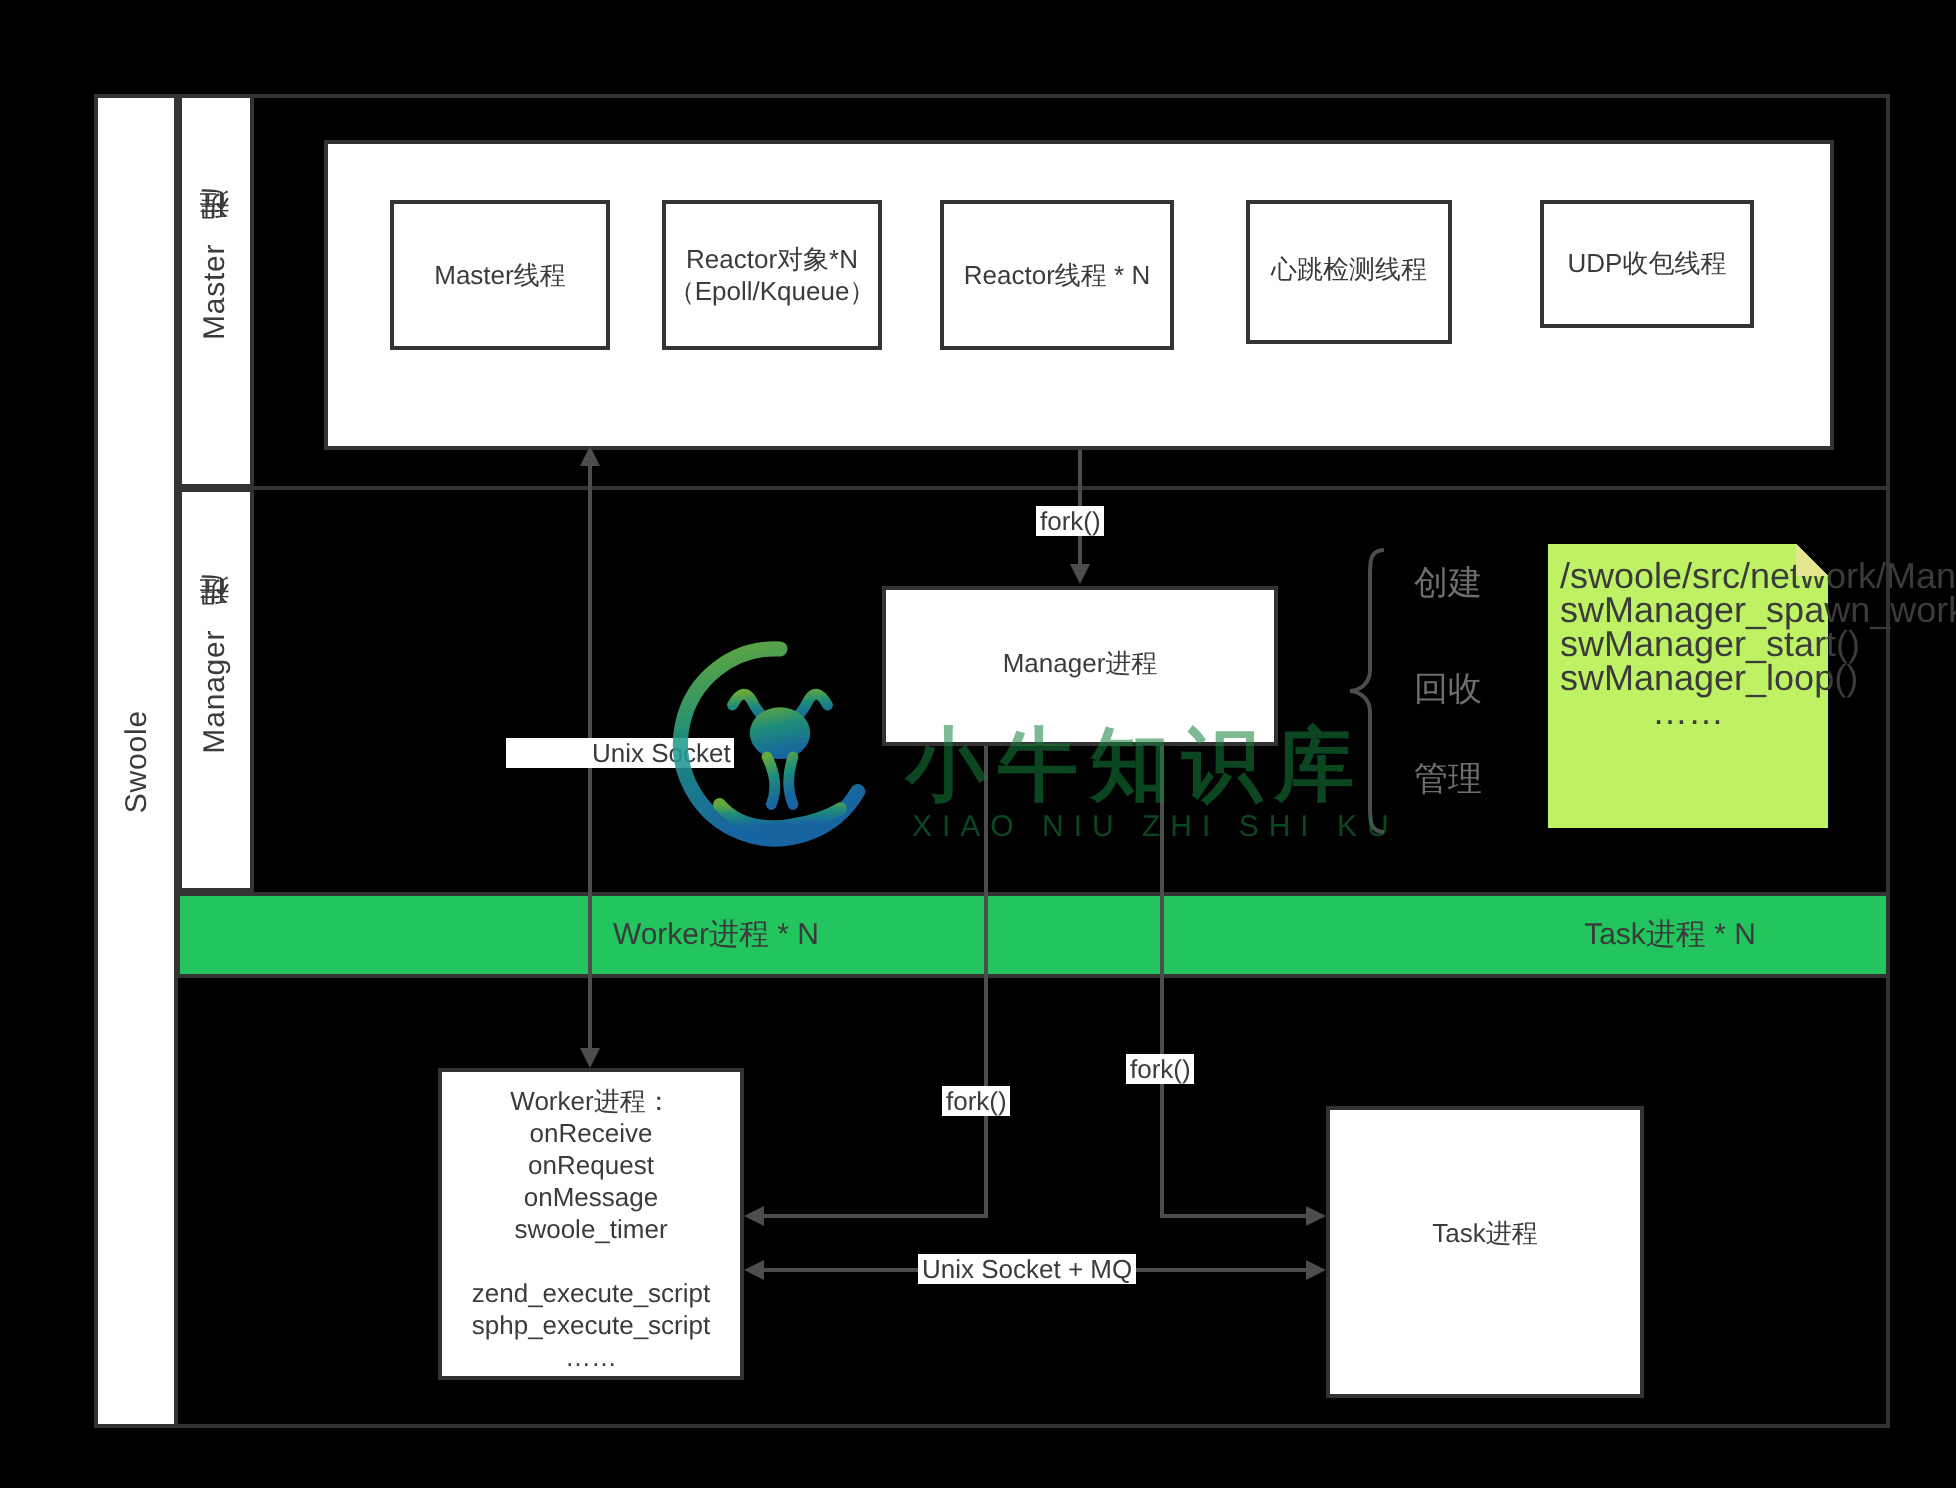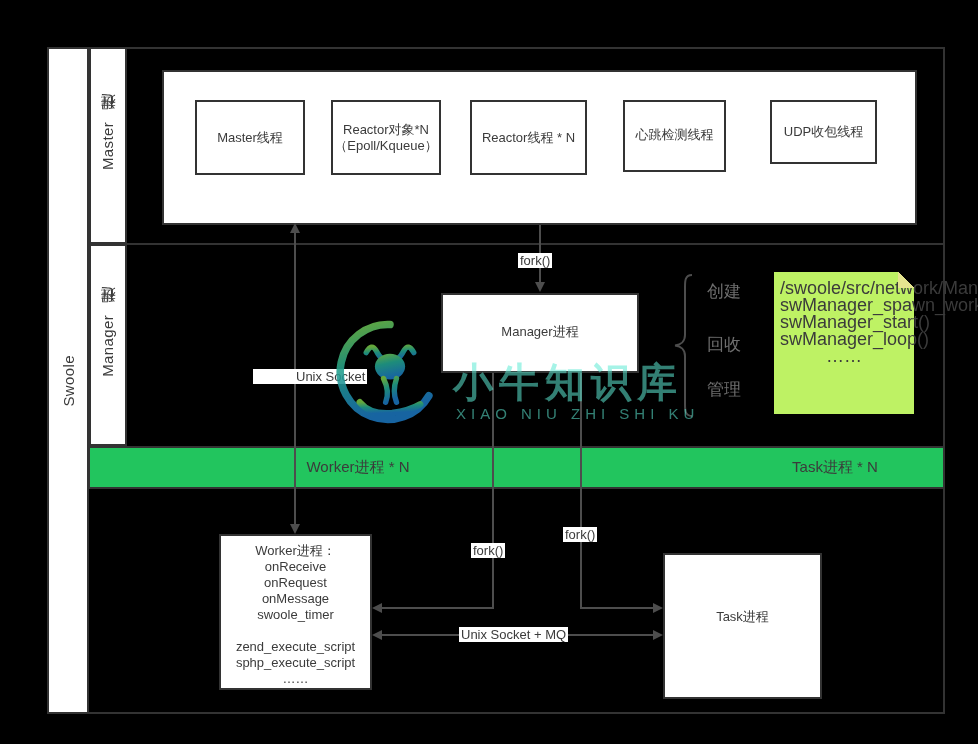--- a/index.html
+++ b/index.html
@@ -39,21 +39,21 @@
      padding:0 2px;white-space:nowrap;}
 
   .note{background:#bef264;color:#3b3b3b;font-size:18px;line-height:17px;
      text-align:center;padding:8px 6px 6px 6px;box-sizing:border-box;}
   .note-fold{position:absolute;right:0;top:0;width:16px;height:16px;
      background:linear-gradient(225deg,#000 0 50%,#e5e58f 50% 100%);}
 
   .brace-txt{color:#6e6e6e;font-size:17px;text-align:center;white-space:nowrap;}
 
   .wm{position:absolute;opacity:.88;pointer-events:none;}
-  .wm-text{position:absolute;color:#5eead4;pointer-events:none;}
+  .wm-text{position:absolute;color:#15803d;pointer-events:none;}
   .wm-cn{font-size:40px;letter-spacing:6px;font-weight:600;opacity:.55;}
   .wm-en{font-size:15px;letter-spacing:5px;opacity:.55;}
 </style>
 </head>
 <body>
 
 <div id="stage">
 
   <div class="abs frame" style="left:47px;top:47px;width:898px;height:667px;"></div>
 

